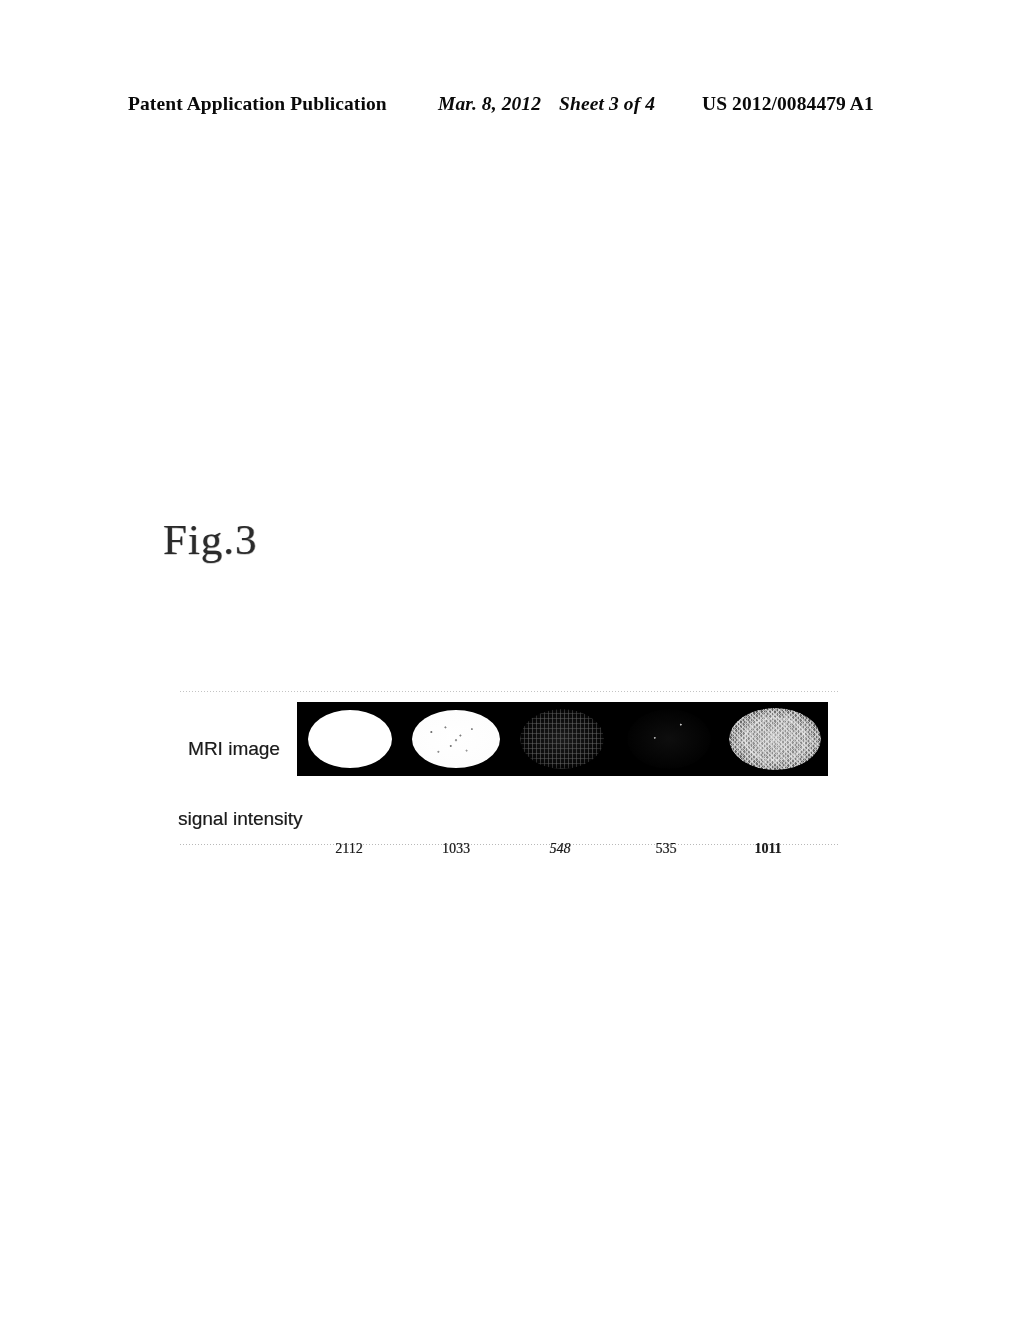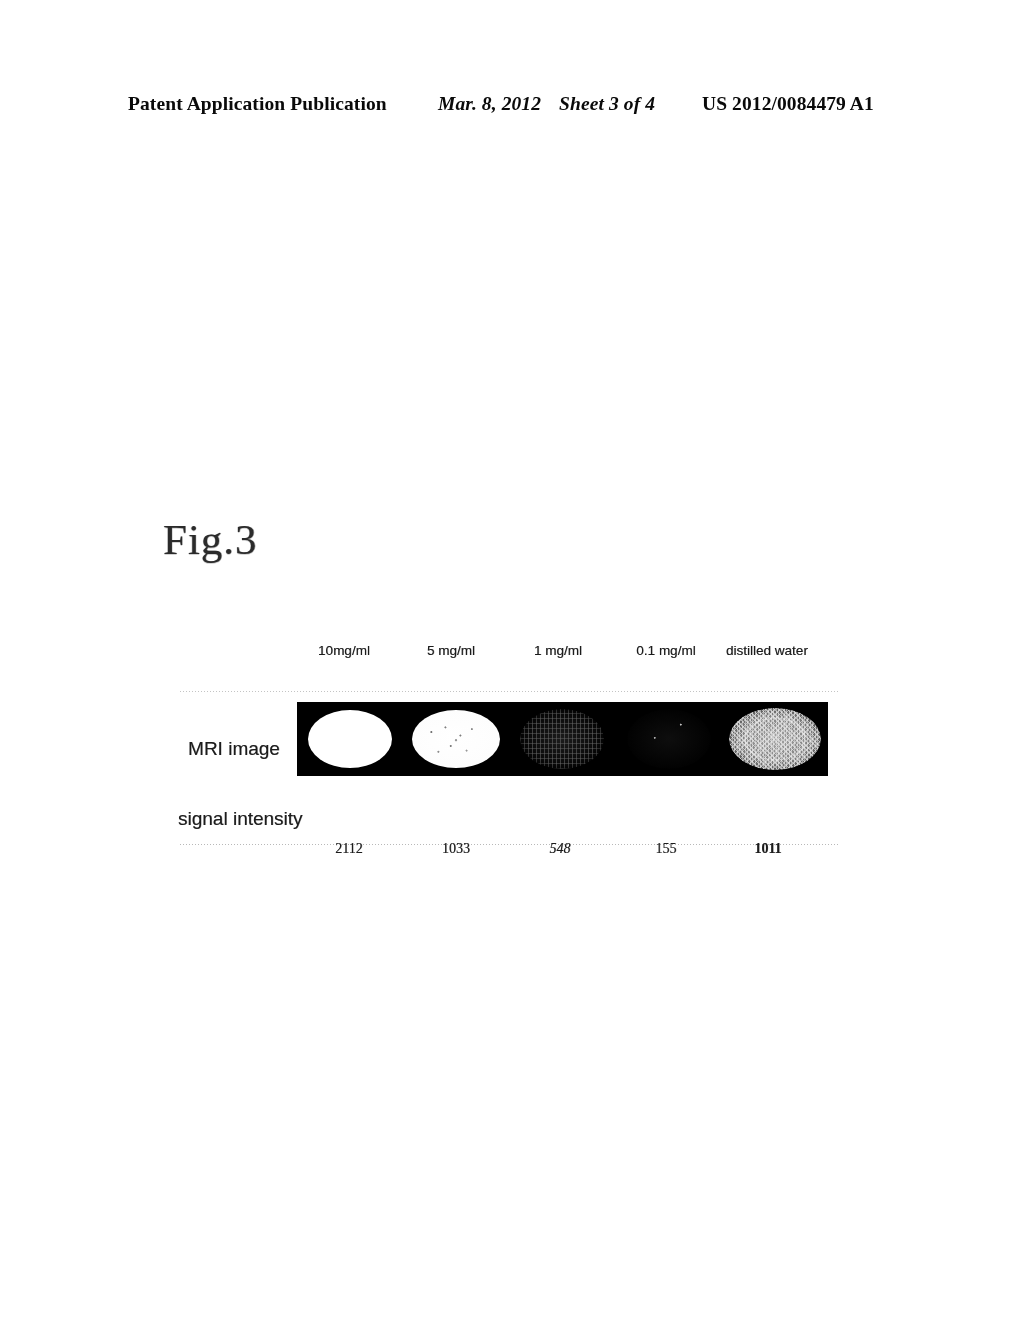--- a/index.html
+++ b/index.html
@@ -286,27 +286,20 @@
   <span class="hdr-mid">
     <span class="hdr-date">Mar. 8, 2012</span><span>Sheet 3 of 4</span>
   </span>
   <span class="hdr-right">US 2012/0084479 A1</span>
 </div>
 
 <div class="fig-label">Fig.3</div>
 
 <div class="figure">
 
-  <div class="col-headers">
-    <span class="col-head c0">10mg/ml</span>
-    <span class="col-head c1">5 mg/ml</span>
-    <span class="col-head c2">1 mg/ml</span>
-    <span class="col-head c3">0.1 mg/ml</span>
-    <span class="col-head c4">distilled water</span>
-  </div>
 
   <div class="rule-top"></div>
 
   <div class="row-label mri">MRI image</div>
 
   <div class="mri-strip">
     <div class="mri-cell k0">
       <div class="ell s0"></div>
     </div>
     <div class="mri-cell k1">
@@ -322,18 +315,18 @@
       <div class="ell s4"></div>
     </div>
   </div>
 
   <div class="row-label sig">signal intensity</div>
 
   <div class="sig-values">
     <span class="sig-val v0">2112</span>
     <span class="sig-val v1">1033</span>
     <span class="sig-val v2">548</span>
-    <span class="sig-val v3">155</span>
+    <span class="sig-val v3">535</span>
     <span class="sig-val v4">1011</span>
   </div>
 
   <div class="rule-bottom"></div>
 </div>
 
 </body></html>

